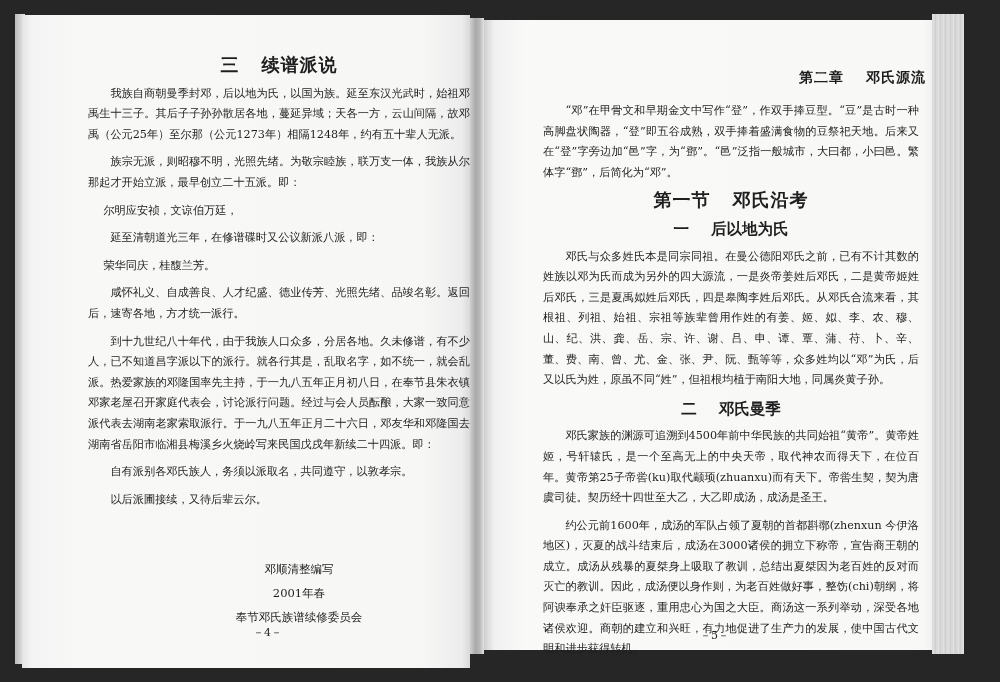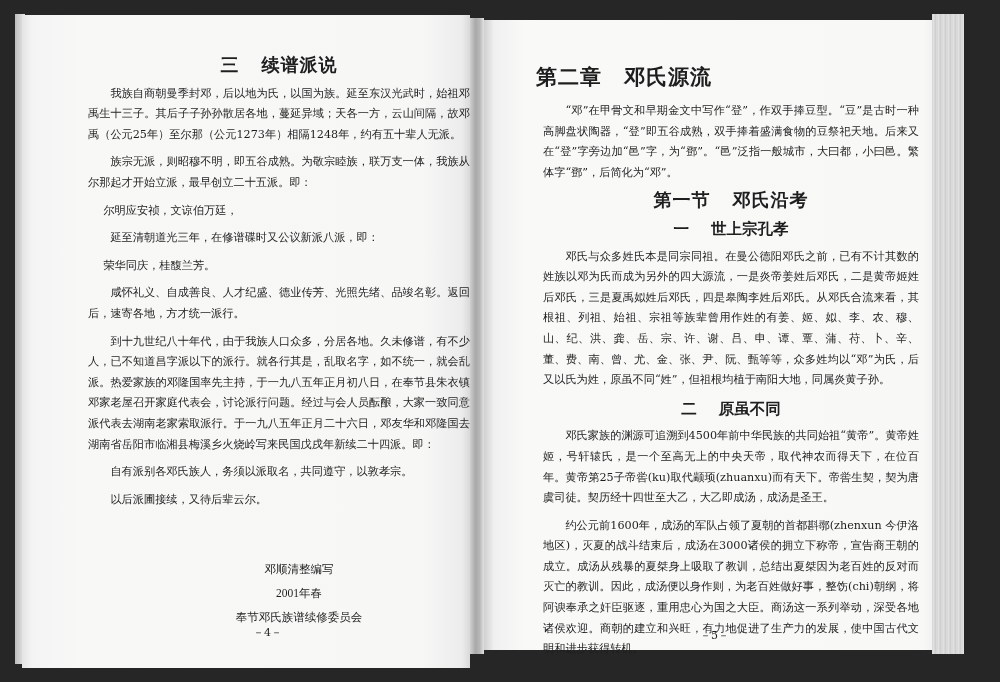--- a/index.html
+++ b/index.html
@@ -31,21 +31,21 @@
     position:absolute; left:932px; top:14px; width:32px; height:640px;
     background:repeating-linear-gradient(90deg,#d6d6d6 0px,#e4e4e4 2px,#cacaca 3px,#dedede 5px);
   }
   #gutter {
     position:absolute; left:470px; top:18px; width:14px; height:636px;
     background:linear-gradient(90deg,#cfcfcf,#a9a9a9 40%,#b8b8b8 70%,#e2e2e2);
   }
   .content { position:absolute; font-size:11.2px; line-height:20.6px; }
   .left-content { left:81px; top:55px; width:396px; }
   .right-content { left:536px; top:60px; width:390px; }
-  .title-h1 { text-align:left; font-weight:bold; font-size:21px; letter-spacing:1px; height:34px; line-height:34px; }
+  .title-h1 { text-align:right; font-weight:bold; font-size:14px; letter-spacing:1px; height:34px; line-height:34px; }
   .title-h2 { text-align:center; font-weight:bold; font-size:18px; letter-spacing:1px; }
   .title-h3 { text-align:center; font-weight:bold; font-size:15.5px; }
   .title-h3 .num, .title-h1 .num, .title-h2 .num { margin-right:22px; }
   p { margin:7px; text-indent:2em; text-align:justify; }
   .verse { padding-left:2em; }
   .sig { text-align:center; line-height:24px; font-size:11.5px; }
   .pagenum { position:absolute; font-size:11px; }
 </style>
 </head>
 <body>
@@ -54,49 +54,49 @@
 <div class="page" id="left-page"></div>
 <div id="gutter"></div>
 <div class="page" id="right-page"></div>
 <div id="right-edge"></div>
 
 <div class="content left-content">
   <div class="title-h2" style="margin-bottom:8px;">
     <span class="num">三</span><span>续谱派说</span>
   </div>
   <p>我族自商朝曼季封邓，后以地为氏，以国为族。延至东汉光武时，始祖邓禹生十三子。其后子子孙孙散居各地，蔓延异域；天各一方，云山间隔，故邓禹（公元25年）至尔那（公元1273年）相隔1248年，约有五十辈人无派。</p>
-  <p>族宗无派，则昭穆不明，即五谷成熟。为敬宗睦族，联万支一体，我族从尔那起才开始立派，最早创立二十五派。即：</p>
+  <p>族宗无派，则昭穆不明，光照先绪。为敬宗睦族，联万支一体，我族从尔那起才开始立派，最早创立二十五派。即：</p>
   <div class="verse">尔明应安祯，文谅伯万廷，</div>
   <p>延至清朝道光三年，在修谱碟时又公议新派八派，即：</p>
   <div class="verse">荣华同庆，桂馥兰芳。</div>
   <p>咸怀礼义、自成善良、人才纪盛、德业传芳、光照先绪、品竣名彰。返回后，速寄各地，方才统一派行。</p>
   <p>到十九世纪八十年代，由于我族人口众多，分居各地。久未修谱，有不少人，已不知道昌字派以下的派行。就各行其是，乱取名字，如不统一，就会乱派。热爱家族的邓隆国率先主持，于一九八五年正月初八日，在奉节县朱衣镇邓家老屋召开家庭代表会，讨论派行问题。经过与会人员酝酿，大家一致同意派代表去湖南老家索取派行。于一九八五年正月二十六日，邓友华和邓隆国去湖南省岳阳市临湘县梅溪乡火烧岭写来民国戊戌年新续二十四派。即：</p>
   <p>自有派别各邓氏族人，务须以派取名，共同遵守，以敦孝宗。</p>
   <p>以后派圃接续，又待后辈云尔。</p>
   <div style="height:40px;"></div>
-  <div class="sig" style="margin-left:40px;font-family:Liberation Serif, serif;">
+  <div class="sig" style="margin-left:40px;">
     <div>邓顺清整编写</div>
     <div>2001年春</div>
     <div>奉节邓氏族谱续修委员会</div>
   </div>
 </div>
 <div class="pagenum" style="left:253px;top:625px;">－4－</div>
 
 <div class="content right-content">
   <div class="title-h1" style="margin-bottom:6px;">
     <span class="num">第二章</span><span>邓氏源流</span>
   </div>
   <p>“邓”在甲骨文和早期金文中写作“登”，作双手捧豆型。“豆”是古时一种高脚盘状陶器，“登”即五谷成熟，双手捧着盛满食物的豆祭祀天地。后来又在“登”字旁边加“邑”字，为“鄧”。“邑”泛指一般城市，大曰都，小曰邑。繁体字“鄧”，后简化为“邓”。</p>
   <div class="title-h2" style="margin:6px 0 4px;">
     <span class="num">第一节</span><span>邓氏沿考</span>
   </div>
   <div class="title-h3" style="margin:8px 0 5px;">
-    <span class="num">一</span><span>世上宗孔孝</span>
+    <span class="num">一</span><span>后以地为氏</span>
   </div>
   <p>邓氏与众多姓氏本是同宗同祖。在曼公德阳邓氏之前，已有不计其数的姓族以邓为氏而成为另外的四大源流，一是炎帝姜姓后邓氏，二是黄帝姬姓后邓氏，三是夏禹姒姓后邓氏，四是皋陶李姓后邓氏。从邓氏合流来看，其根祖、列祖、始祖、宗祖等族辈曾用作姓的有姜、姬、姒、李、农、穆、山、纪、洪、龚、岳、宗、许、谢、吕、申、谭、覃、蒲、苻、卜、辛、董、费、南、曾、尤、金、张、尹、阮、甄等等，众多姓均以“邓”为氏，后又以氏为姓，原虽不同“姓”，但祖根均植于南阳大地，同属炎黄子孙。</p>
   <div class="title-h3" style="margin:8px 0 4px;">
-    <span class="num">二</span><span>原虽不同</span>
+    <span class="num">二</span><span>邓氏曼季</span>
   </div>
   <p>邓氏家族的渊源可追溯到4500年前中华民族的共同始祖“黄帝”。黄帝姓姬，号轩辕氏，是一个至高无上的中央天帝，取代神农而得天下，在位百年。黄帝第25子帝喾(ku)取代颛顼(zhuanxu)而有天下。帝喾生契，契为唐虞司徒。契历经十四世至大乙，大乙即成汤，成汤是圣王。</p>
   <p>约公元前1600年，成汤的军队占领了夏朝的首都斟鄩(zhenxun 今伊洛地区)，灭夏的战斗结束后，成汤在3000诸侯的拥立下称帝，宣告商王朝的成立。成汤从残暴的夏桀身上吸取了教训，总结出夏桀因为老百姓的反对而灭亡的教训。因此，成汤便以身作则，为老百姓做好事，整饬(chi)朝纲，将阿谀奉承之奸臣驱逐，重用忠心为国之大臣。商汤这一系列举动，深受各地诸侯欢迎。商朝的建立和兴旺，有力地促进了生产力的发展，使中国古代文明和进步获得转机。</p>
 
 </div>
 <div class="pagenum" style="left:700px;top:628px;">－5－</div>
 
 </body></html>

